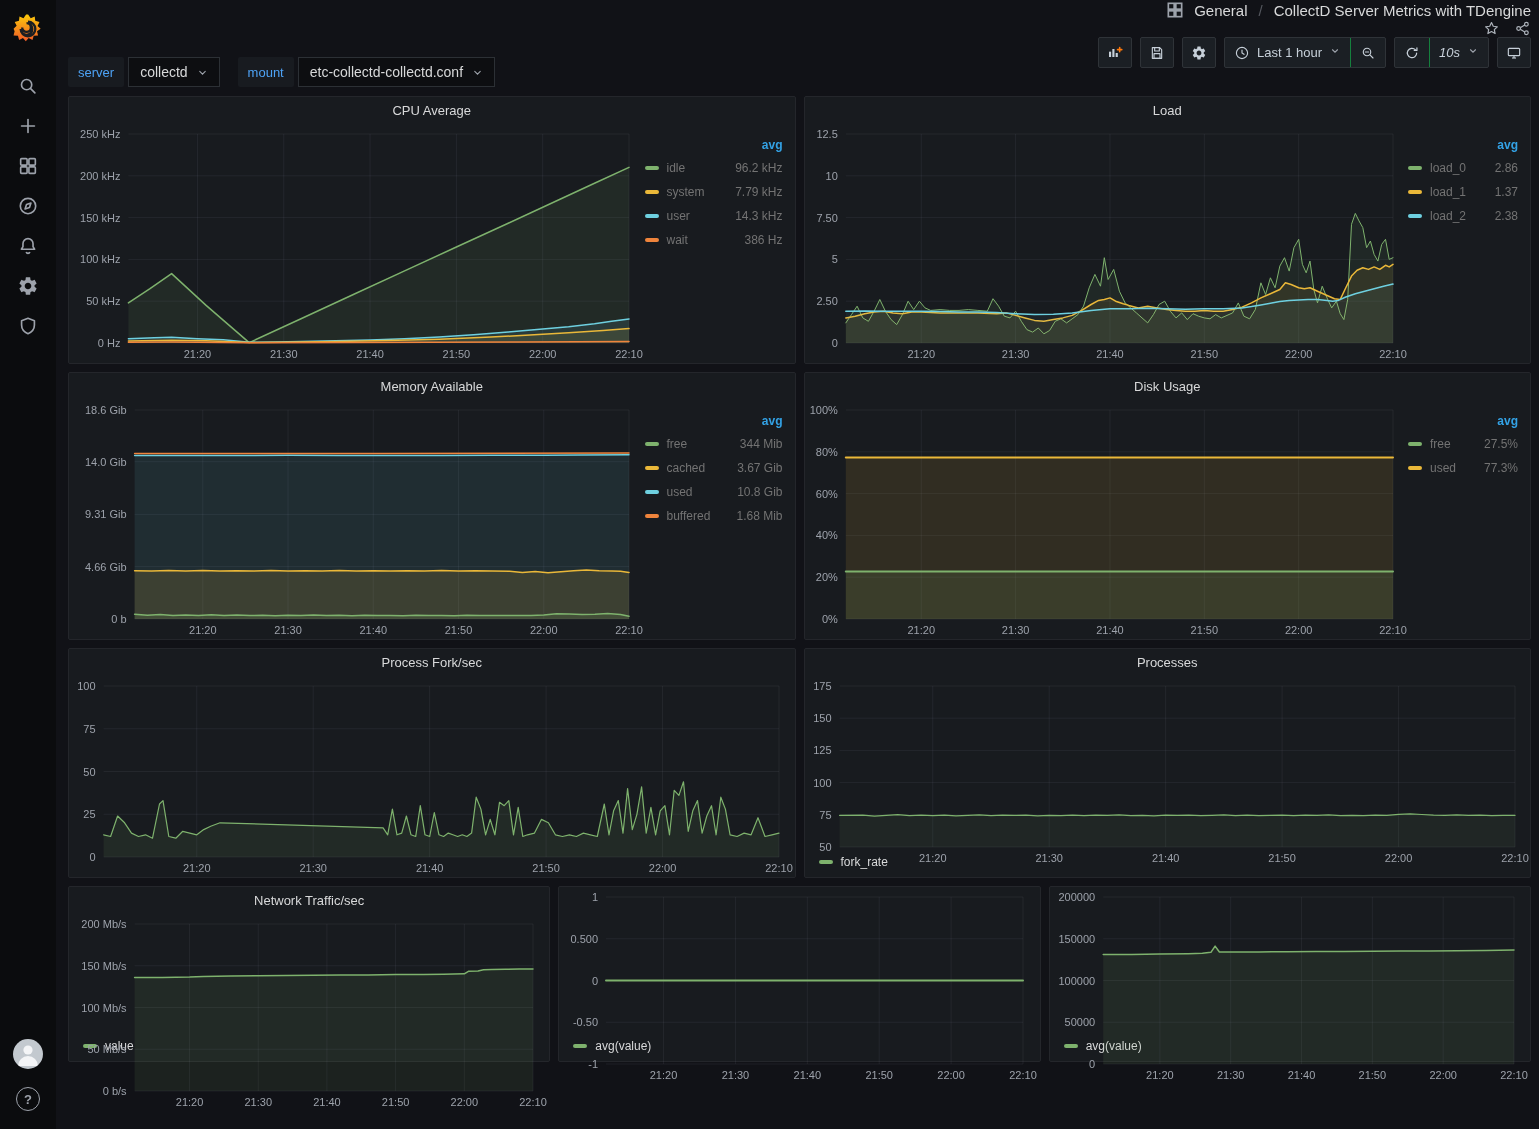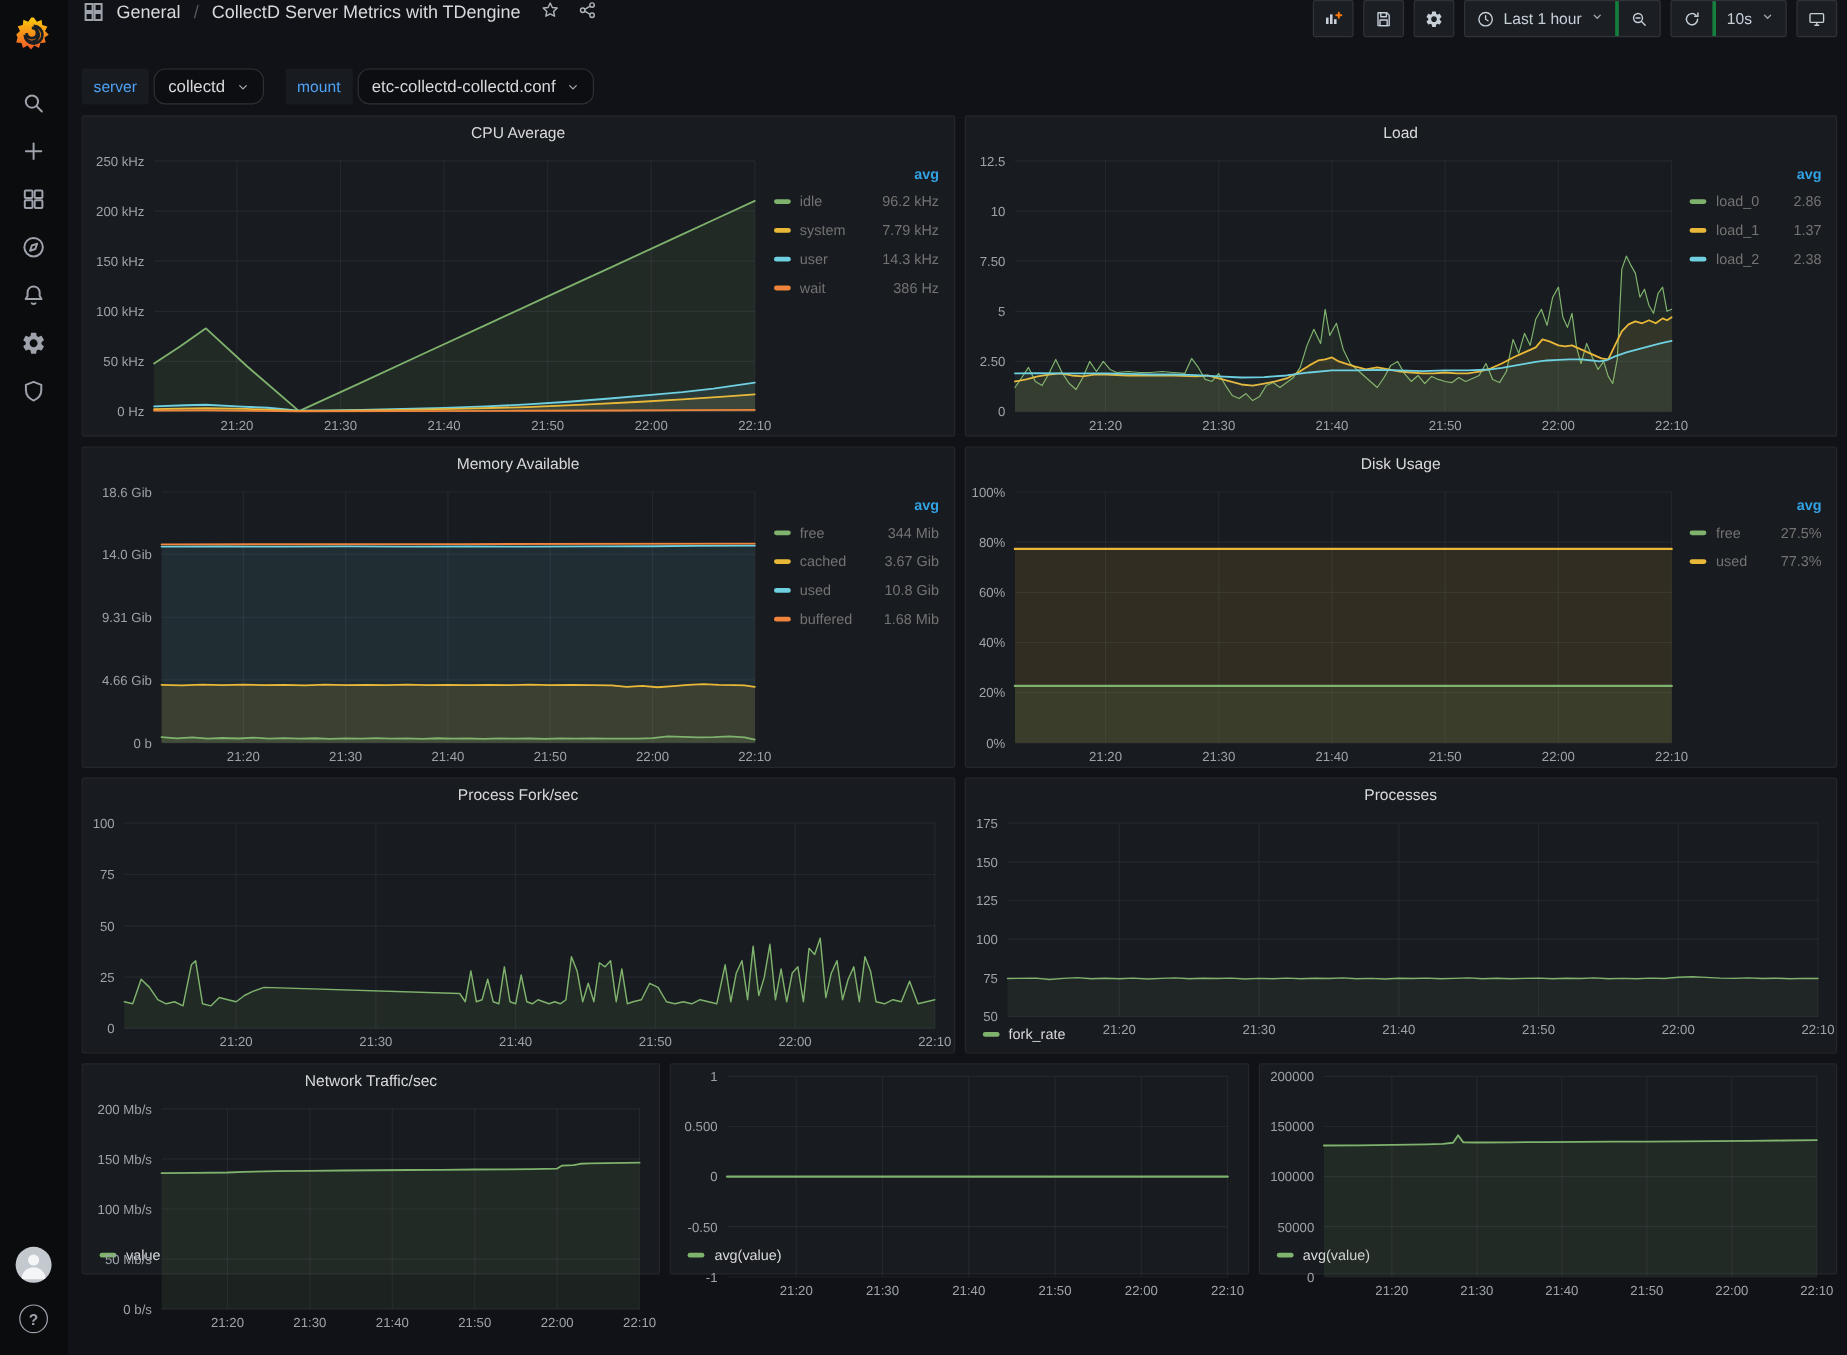--- a/index.html
+++ b/index.html
@@ -15,45 +15,45 @@
     align-items:center; justify-content:center; }
   .sbtn svg { width:22px; height:22px; }
   .sbottom { margin-top:auto; display:flex; flex-direction:column; gap:18px; align-items:center; }
   .avatar { width:30px; height:30px; border-radius:50%; background:#c3c9cf; overflow:hidden; cursor:pointer; }
   .helpc { width:24px; height:24px; border-radius:50%; border:1.8px solid #9da2ab; color:#9da2ab;
     font-size:13px; font-weight:700; display:flex; align-items:center; justify-content:center; cursor:pointer; }
 
   
   .main { margin-left:56px; padding:0 8px 8px 12px; }
 
-  .header { height:44px; display:flex; align-items:flex-start; }
+  .header { height:44px; display:flex; align-items:flex-end;flex-direction:column; }
   .crumb { display:flex; align-items:center; gap:9px; font-size:15px; }
   .crumb .gico { width:20px; height:20px; color:#9da2ab; }
   .crumb-sep { color:#55585f; padding:0 2px; }
   .crumb-a { cursor:pointer; }
   .title-icons { display:flex; align-items:center; gap:14px; margin-left:16px; color:#aeb4bc; }
   .title-icons svg { width:17px; height:17px; cursor:pointer; }
 
   .toolbar { margin-left:auto; display:flex; gap:8px; align-items:center; }
   .tbtn { height:31px; min-width:33px; padding:0 8px; display:flex; align-items:center; gap:7px;
     background:#1b1f24; border:1px solid #2f3338; border-radius:2px; color:#c7d0d9;
     font-size:13px; cursor:pointer; justify-content:center; }
   .tbtn svg { width:16px; height:16px; flex:none; }
   .tsplit { display:flex; height:31px; background:#1b1f24; border:1px solid #2f3338; border-radius:2px; }
   .tseg { display:flex; align-items:center; gap:7px; padding:0 9px; font-size:13px; color:#c7d0d9; cursor:pointer; }
-  .tseg + .tseg { border-left:3px solid #15803d; }
+  .tseg + .tseg { border-left:1px solid #15803d;font-style:italic; }
   .tseg svg { width:16px; height:16px; }
   .caret svg { width:12px; height:12px; color:#9da2ab; }
 
   .submenu { display:flex; gap:18px; padding:13px 0 9px; }
   .var-group { display:flex; gap:4px; height:30px; }
   .var-label { display:flex; align-items:center; padding:0 10px; background:#181b20; color:#4da2f5;
     font-size:13px; border-radius:2px; cursor:default; }
   .var-value { display:flex; align-items:center; gap:9px; padding:0 11px; background:#0d0e11;
-    border:1px solid #2c3035; color:#d8d9da; font-size:14px; border-radius:10px; cursor:pointer; }
+    border:1px solid #2c3035; color:#d8d9da; font-size:14px; border-radius:0; cursor:pointer; }
 
   
   .row { display:flex; gap:8px; margin-bottom:8px; }
   .panel { background:#181b1f; border:1px solid #24262b; border-radius:2px;
     display:flex; flex-direction:column; min-width:0; }
   .p268 { height:268px; flex:1 1 0; }
   .p230 { height:230px; flex:1 1 0; }
   .p236 { height:176px; flex:1 1 0; }
   .panel-title { height:27px; flex:none; display:flex; align-items:center; justify-content:center;
     font-size:13px; font-weight:500; color:#d8d9da; cursor:pointer; }

